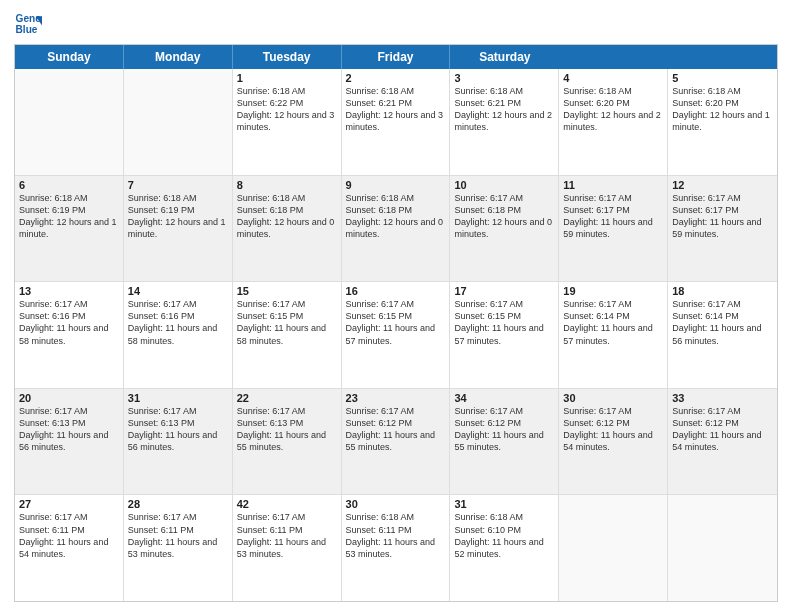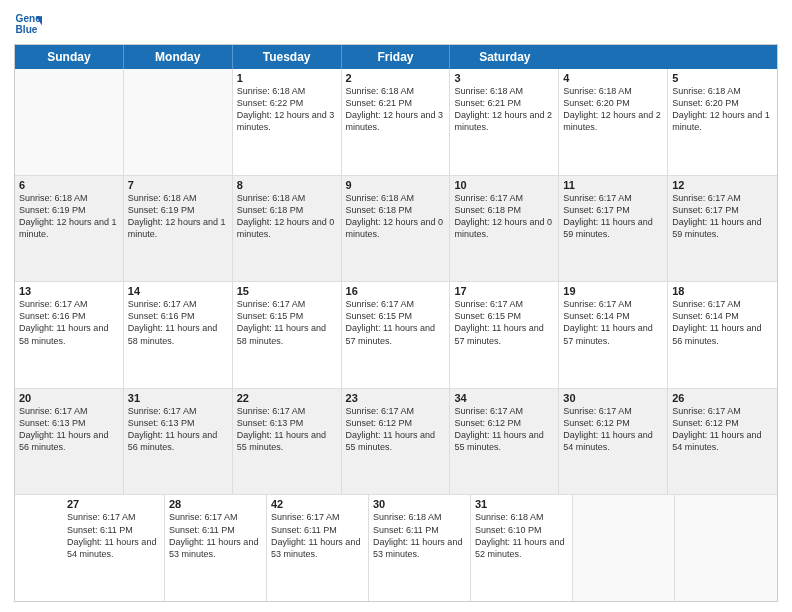--- a/index.html
+++ b/index.html
@@ -78,21 +78,21 @@
       flex: 1;
       display: flex;
       flex-direction: column;
     }
     .cal-row {
       display: grid;
       grid-template-columns: repeat(7, 1fr);
       flex: 1;
       border-bottom: 1px solid #ddd;
     }
-    .cal-row:last-child { border-bottom: none; margin-left: 48px; }
+    .cal-row:last-child { border-bottom: none; }
     .cal-cell {
       border-right: 1px solid #ddd;
       padding: 3px 4px;
       font-size: 9.5px;
       color: #333;
       min-height: 0;
       overflow: hidden;
     }
     .cal-cell:last-child { border-right: none; }
     .cal-cell.empty { background: #f9f9f9; }
@@ -247,21 +247,21 @@
           </div>
           <div class="cal-cell">
             <span class="day-num">34</span>
             <div class="info">Sunrise: 6:17 AM<br>Sunset: 6:12 PM<br>Daylight: 11 hours and 55 minutes.</div>
           </div>
           <div class="cal-cell">
             <span class="day-num">30</span>
             <div class="info">Sunrise: 6:17 AM<br>Sunset: 6:12 PM<br>Daylight: 11 hours and 54 minutes.</div>
           </div>
           <div class="cal-cell">
-            <span class="day-num">26</span>
+            <span class="day-num">33</span>
             <div class="info">Sunrise: 6:17 AM<br>Sunset: 6:12 PM<br>Daylight: 11 hours and 54 minutes.</div>
           </div>
         </div>
         <div class="cal-row">
           <div class="cal-cell">
             <span class="day-num">27</span>
             <div class="info">Sunrise: 6:17 AM<br>Sunset: 6:11 PM<br>Daylight: 11 hours and 54 minutes.</div>
           </div>
           <div class="cal-cell">
             <span class="day-num">28</span>

